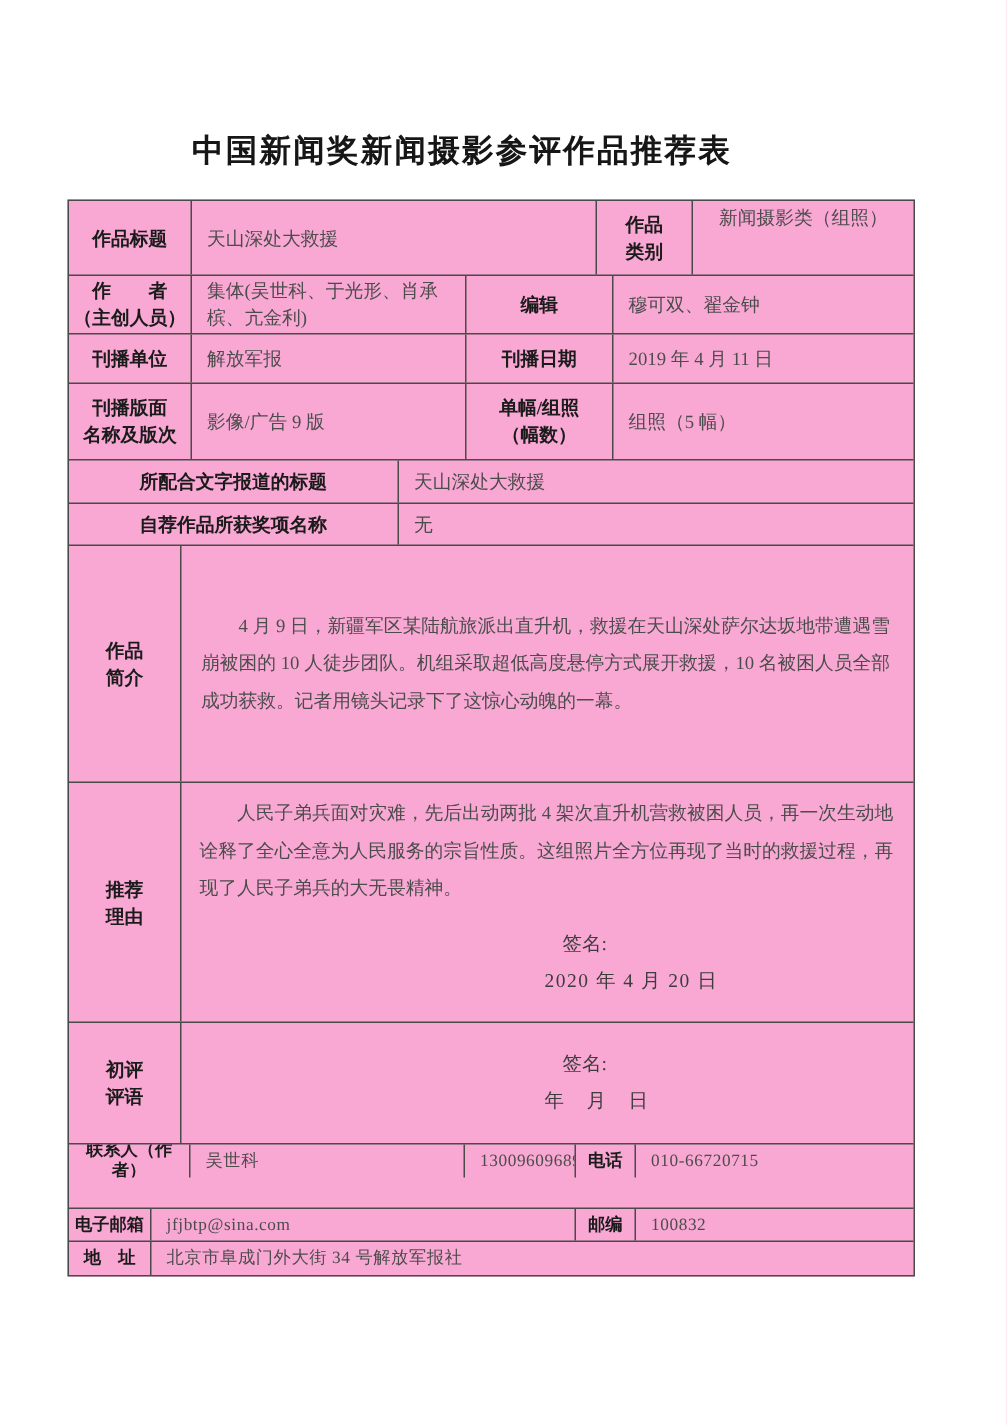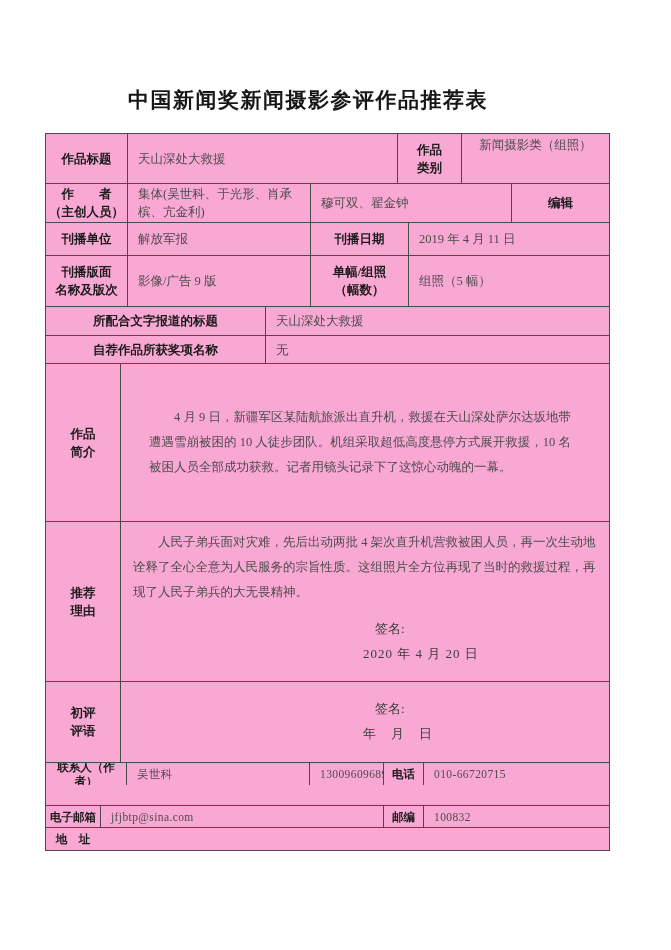--- a/index.html
+++ b/index.html
@@ -38,21 +38,21 @@
     flex-direction:column;line-height:18px;
   }
   .val{
     color:#4c4c4c;font-size:12.5px;
     padding:2px 10px;line-height:18px;
   }
   .val.stacked{flex-direction:row;align-items:flex-start;justify-content:center;}
   .flex1{flex:1 1 auto;}
   .para-cell{
     display:flex;flex-direction:column;justify-content:center;
-    color:#4c4c4c;font-size:12.5px;padding:6px 28px;
+    color:#4c4c4c;font-size:12.5px;padding:6px 13px;
   }
   .para{text-indent:2em;line-height:25px;margin:0;}
   .sign-block{margin-top:12px;align-self:flex-start;}
   .sign-label{margin-left:242px;font-size:13px;color:#3d3d3d;line-height:24px;}
   .sign-date{margin-left:230px;font-size:13px;color:#3d3d3d;line-height:26px;letter-spacing:1px;}
   .rec-cell{display:flex;flex-direction:column;justify-content:flex-start;color:#4c4c4c;font-size:12.5px;padding:8px 12px 0 12px;}
   .small .lbl{font-size:11.5px;line-height:14px;}
   .small .val{font-size:11.5px;line-height:14px;letter-spacing:0.4px;}
   
   .w81{flex:0 0 81px;}  .w270{flex:0 0 270px;} .w64{flex:0 0 64px;}
@@ -86,22 +86,22 @@
         <div>（组照）</div>
       </div>
     </div>
 
     <div class="row h39">
       <div class="cell lbl w81">
         <div>作　　者</div>
         <div>（主创人员）</div>
       </div>
       <div class="cell val w183">集体(吴世科、于光形、肖承槟、亢金利)</div>
+      <div class="cell lbl w98">编辑</div>
       <div class="cell val flex1">穆可双、翟金钟</div>
-      <div class="cell lbl w98">编辑</div>
     </div>
 
     <div class="row h33">
       <div class="cell lbl w81">刊播单位</div>
       <div class="cell val w183">解放军报</div>
       <div class="cell lbl w98">刊播日期</div>
       <div class="cell val flex1">2019 年 4 月 11 日</div>
     </div>
 
     <div class="row h51">
@@ -175,16 +175,17 @@
 
     <div class="row h22 small">
       <div class="cell lbl w54">电子邮箱</div>
       <div class="cell val w283">jfjbtp@sina.com</div>
       <div class="cell lbl w40">邮编</div>
       <div class="cell val flex1">100832</div>
     </div>
 
     <div class="row h23 small">
       <div class="cell lbl w54">地　址</div>
+      <div class="cell val flex1">北京市阜成门外大街 34 号解放军报社</div>
     </div>
 
   </div>
 </div>
 
 </body></html>

